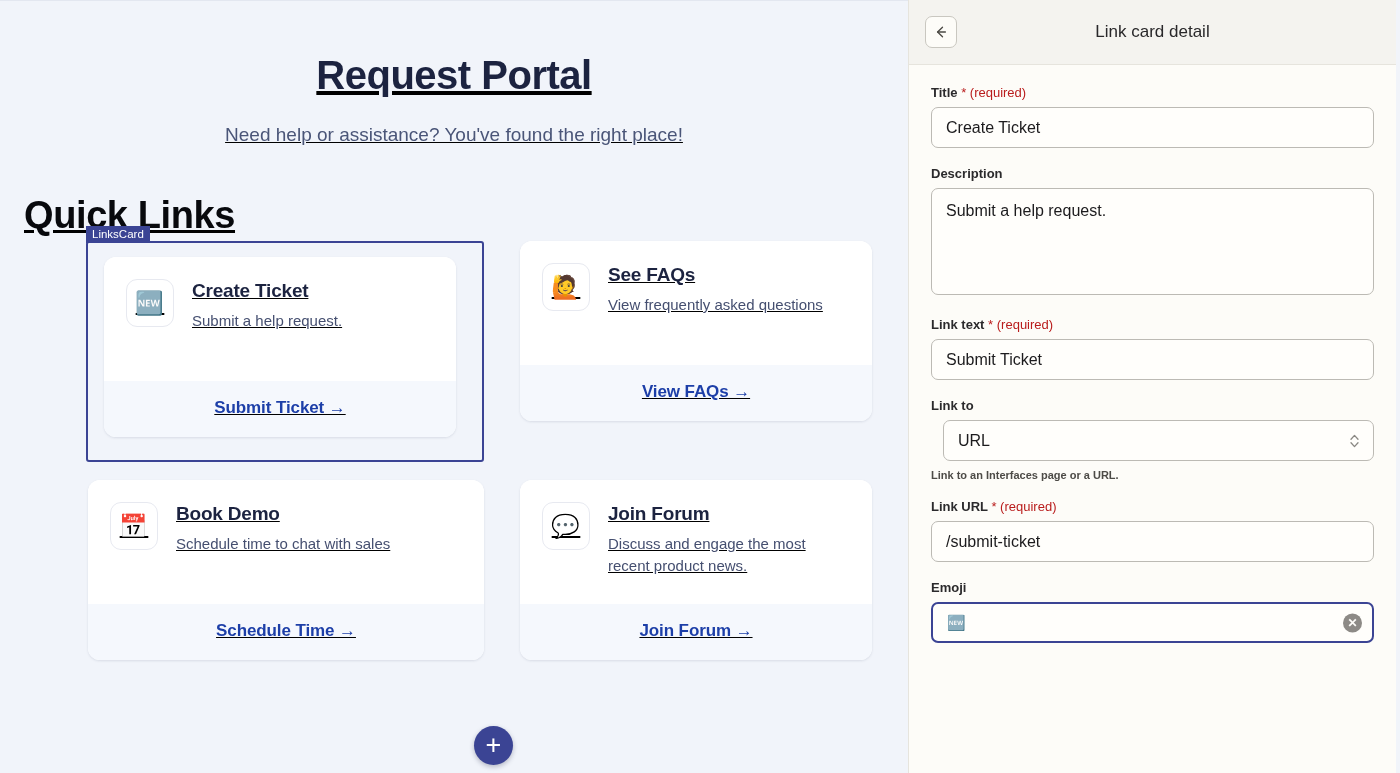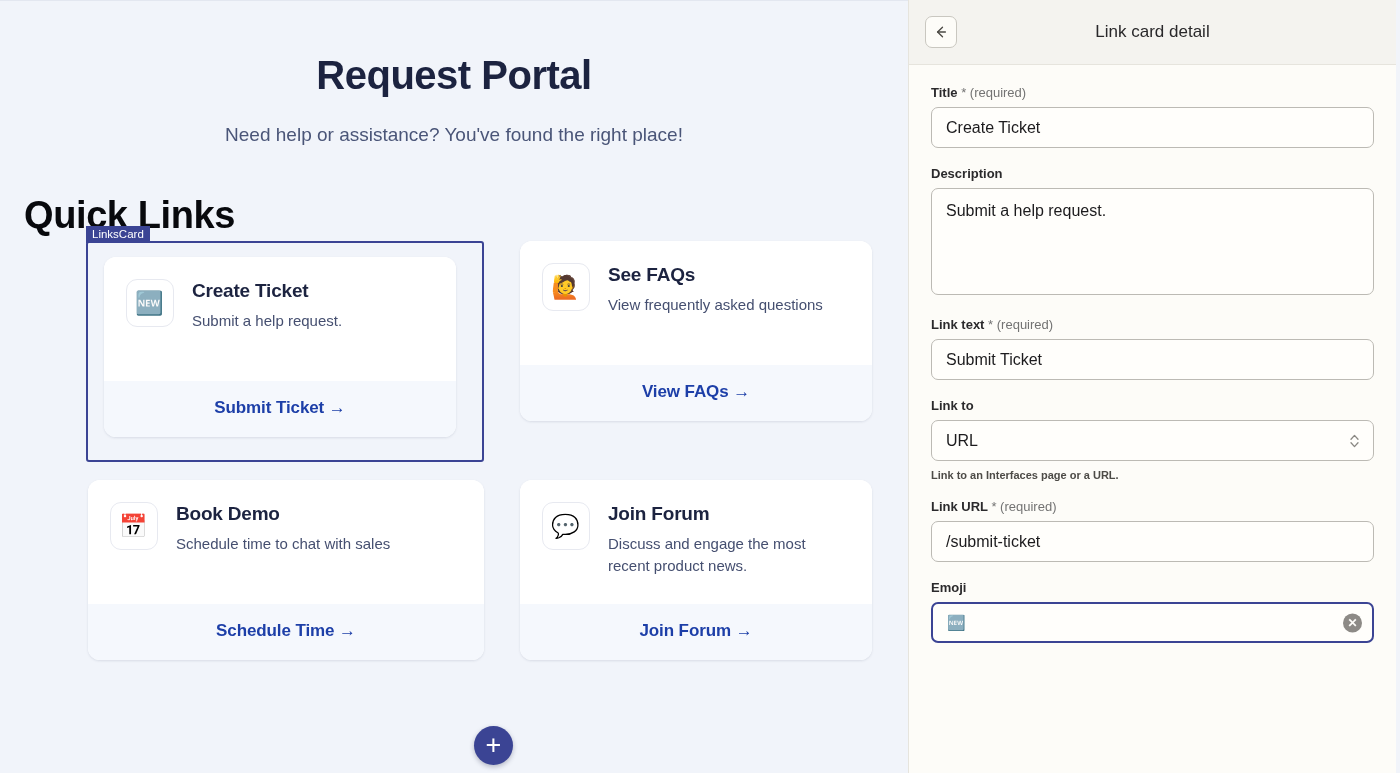--- a/index.html
+++ b/index.html
@@ -20,20 +20,21 @@
   }
 
   
   .preview-pane {
     width: 908px;
     height: 773px;
     background: #f1f4fa;
     border-top: 1px solid #e3e7f0;
     position: relative;
     overflow: hidden;
+    text-decoration: underline;
   }
 
   .portal-title {
     text-align: center;
     font-size: 40px;
     font-weight: 800;
     color: #1c2340;
     letter-spacing: -0.5px;
     margin-top: 52px;
   }
@@ -225,21 +226,21 @@
 
   .field-label {
     font-size: 13px;
     font-weight: 700;
     color: #2b2a2c;
     margin-bottom: 7px;
     display: block;
   }
   .field-label .opt {
     font-weight: 400;
-    color: #737373;
+    color: #b91c1c;
   }
 
   .text-input {
     width: 100%;
     height: 41px;
     border: 1px solid #bcbab4;
     border-radius: 7px;
     background: #fffefb;
     padding: 0 14px;
     font-size: 16px;
@@ -256,21 +257,21 @@
     background: #fffefb;
     padding: 11px 14px;
     font-size: 16px;
     color: #1c1b1d;
     font-family: "Liberation Sans", sans-serif;
     resize: none;
     outline: none;
     line-height: 1.4;
   }
 
-  .select-wrap { position: relative; }
+  .select-wrap { position: relative; margin-left: 12px; }
   .select-input {
     width: 100%;
     height: 41px;
     border: 1px solid #bcbab4;
     border-radius: 7px;
     background: #fffefb;
     padding: 0 38px 0 14px;
     font-size: 16px;
     color: #1c1b1d;
     font-family: "Liberation Sans", sans-serif;

